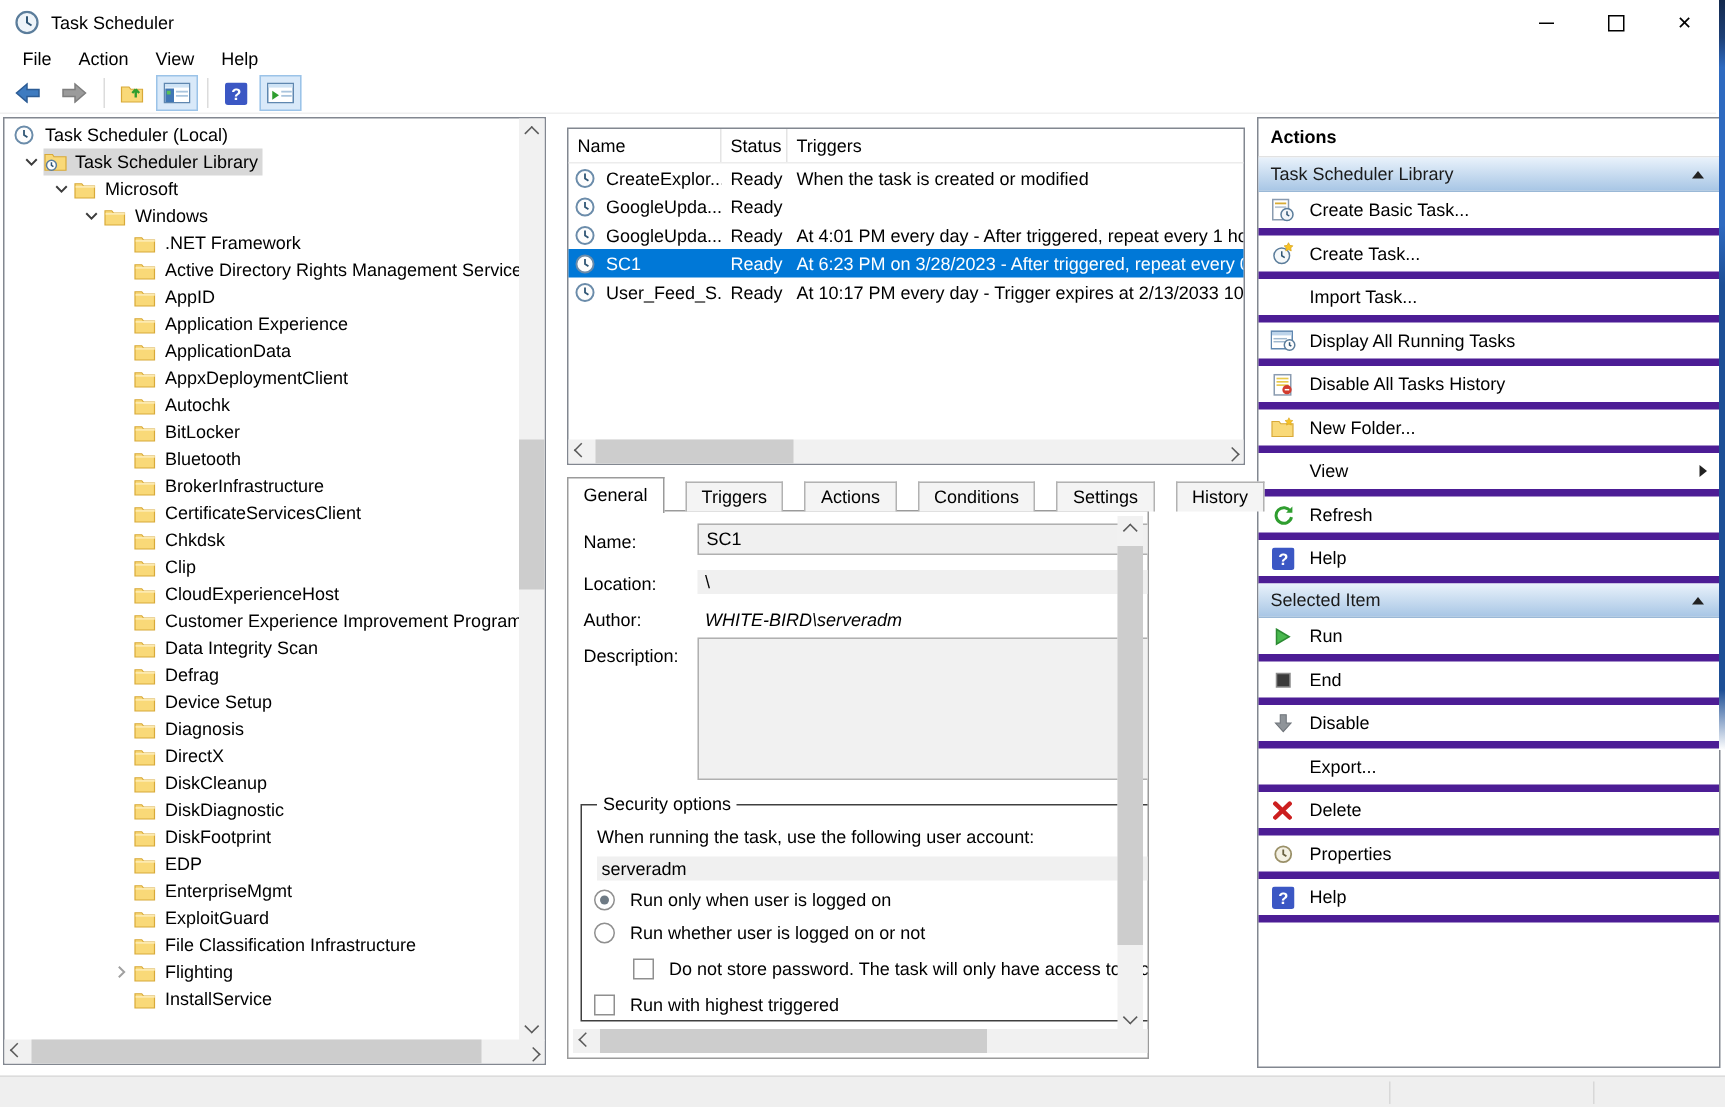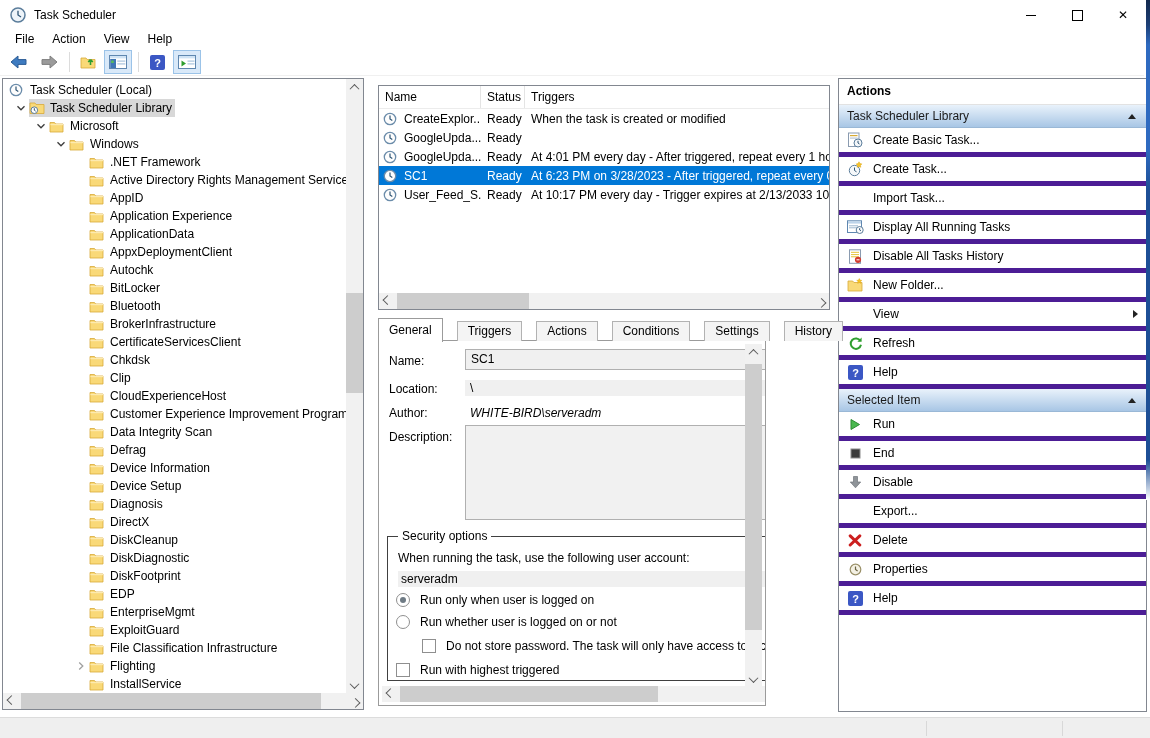--- a/index.html
+++ b/index.html
@@ -491,32 +491,20 @@
         </div>
         <div class="tree-row" style="padding-left: 70px;">
           <span class="chev-slot"></span>
           <span class="t-wrap">
             <span class="t-icon" style="display: inline-flex; align-items: center;">
               <svg width="15" height="13" viewBox="0 0 15 13">
                 <path d="M1 2.5h4.5l1.2 1.5H14v8H1z" fill="#f9d978" stroke="#d8a938" stroke-width="0.8"></path>
                 <path d="M1.4 4.6h12.8" stroke="#fceab0" stroke-width="1.2"></path>
               </svg>
             </span>
-            <span class="tree-label">Device Information</span>
-          </span>
-        </div>
-        <div class="tree-row" style="padding-left: 70px;">
-          <span class="chev-slot"></span>
-          <span class="t-wrap">
-            <span class="t-icon" style="display: inline-flex; align-items: center;">
-              <svg width="15" height="13" viewBox="0 0 15 13">
-                <path d="M1 2.5h4.5l1.2 1.5H14v8H1z" fill="#f9d978" stroke="#d8a938" stroke-width="0.8"></path>
-                <path d="M1.4 4.6h12.8" stroke="#fceab0" stroke-width="1.2"></path>
-              </svg>
-            </span>
             <span class="tree-label">Device Setup</span>
           </span>
         </div>
         <div class="tree-row" style="padding-left: 70px;">
           <span class="chev-slot"></span>
           <span class="t-wrap">
             <span class="t-icon" style="display: inline-flex; align-items: center;">
               <svg width="15" height="13" viewBox="0 0 15 13">
                 <path d="M1 2.5h4.5l1.2 1.5H14v8H1z" fill="#f9d978" stroke="#d8a938" stroke-width="0.8"></path>
                 <path d="M1.4 4.6h12.8" stroke="#fceab0" stroke-width="1.2"></path>

